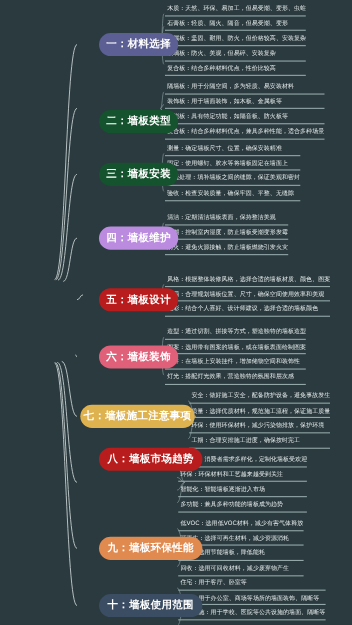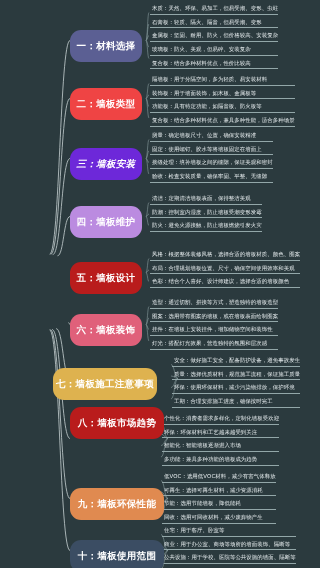--- a/index.html
+++ b/index.html
@@ -35,32 +35,33 @@
     font-size:11px;
     font-weight:bold;
     letter-spacing:0.5px;
     line-height:1.2;
     left:8px;
     top:254px;
     z-index:4;
   }
   .branch {
     position:absolute;
-    height:32px;
+    height:21px;
     border-radius:11px;
     display:flex;
     align-items:center;
     justify-content:center;
     color:#ffffff;
     font-size:9.5px;
     font-weight:bold;
     white-space:nowrap;
     padding:0 9px;
     z-index:3;
     letter-spacing:0.3px;
+    margin-left:20px;
   }
   .subs {
     position:absolute;
     z-index:2;
   }
   .sub-item {
     position:relative;
     color:#e8eef0;
     font-size:5.4px;
     line-height:1;
@@ -138,30 +139,30 @@
       <div class="branch" style="background: rgb(91, 95, 147); left: 70px; top: 30px; width: 72px;">
         <span>一：材料选择</span>
       </div>
       <div class="subs" style="left: 150px; top: 6px;">
         <div class="sub-item">木质：天然、环保、易加工，但易受潮、变形、虫蛀</div>
         <div class="sub-item">石膏板：轻质、隔火、隔音，但易受潮、变形</div>
         <div class="sub-item">金属板：坚固、耐用、防火，但价格较高、安装复杂</div>
         <div class="sub-item">玻璃板：防火、美观，但易碎、安装复杂</div>
         <div class="sub-item">复合板：结合多种材料优点，性价比较高</div>
       </div>
-      <div class="branch" style="background: #ef4444; left: 70px; top: 88px; width: 72px;">
+      <div class="branch" style="background: #14532d; left: 70px; top: 100px; width: 72px;">
         <span>二：墙板类型</span>
       </div>
       <div class="subs" style="left: 150px; top: 77px;">
         <div class="sub-item">隔墙板：用于分隔空间，多为轻质、易安装材料</div>
         <div class="sub-item">装饰板：用于墙面装饰，如木板、金属板等</div>
         <div class="sub-item">功能板：具有特定功能，如隔音板、防火板等</div>
         <div class="sub-item">复合板：结合多种材料优点，兼具多种性能，适合多种场景</div>
       </div>
-      <div class="branch" style="background: #6d28d9; left: 70px; top: 148px; width: 72px; font-style: italic;">
+      <div class="branch" style="background: #14532d; left: 70px; top: 148px; width: 72px;">
         <span>三：墙板安装</span>
       </div>
       <div class="subs" style="left: 150px; top: 133px;">
         <div class="sub-item">测量：确定墙板尺寸、位置，确保安装精准</div>
         <div class="sub-item">固定：使用螺钉、胶水等将墙板固定在墙面上</div>
         <div class="sub-item">接缝处理：填补墙板之间的缝隙，保证美观和密封</div>
         <div class="sub-item">验收：检查安装质量，确保牢固、平整、无缝隙</div>
       </div>
       <div class="branch" style="background: rgb(187, 139, 224); left: 70px; top: 206px; width: 72px;">
         <span>四：墙板维护</span>

